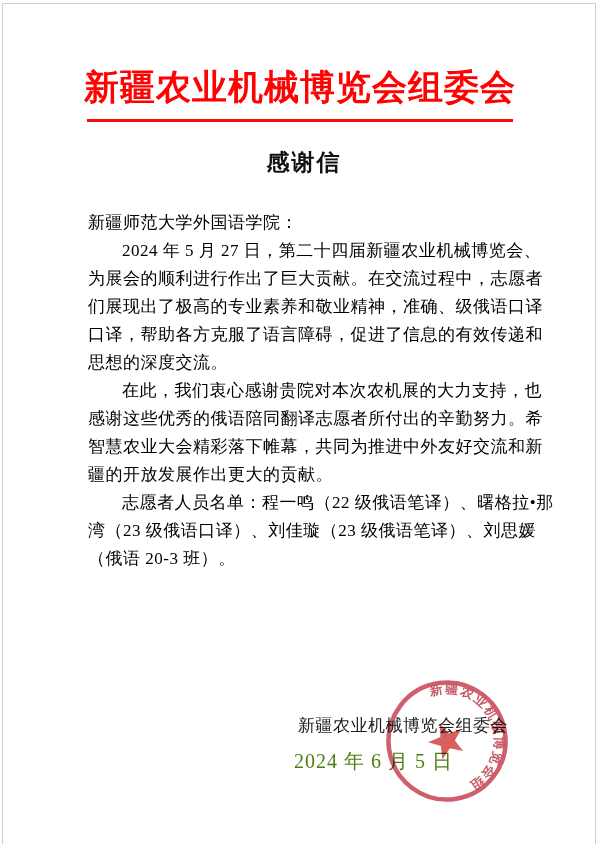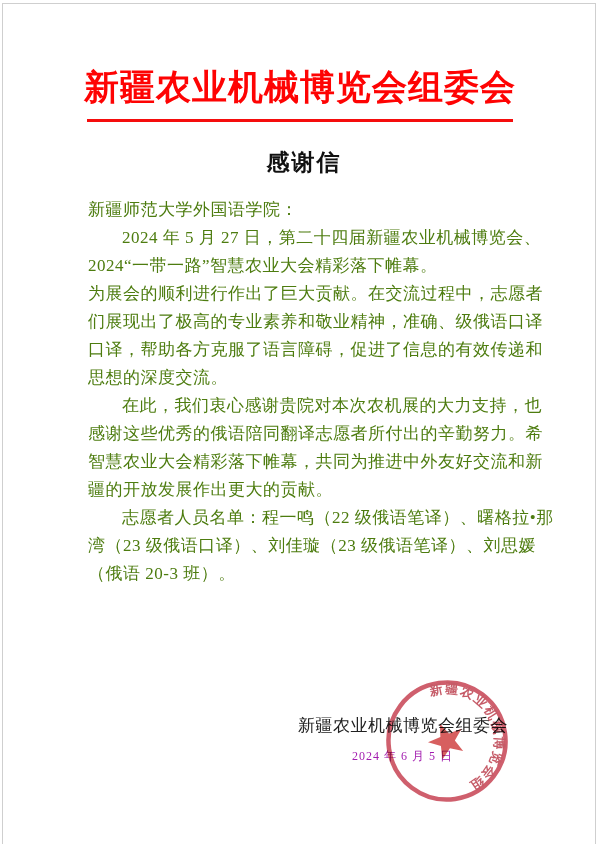--- a/index.html
+++ b/index.html
@@ -5,42 +5,41 @@
   html,body{margin:0;padding:0;background:#ffffff;}
   .viewport{position:relative;width:600px;height:844px;background:#ffffff;overflow:hidden;
             font-family:"Liberation Serif","DejaVu Serif",serif;}
   .sheet{position:absolute;left:2px;top:3px;width:592px;height:860px;
          border:1px solid #cfcfcf;background:#ffffff;}
   .letterhead{position:absolute;left:0;top:64px;width:100%;text-align:center;
               font-weight:bold;font-size:35px;letter-spacing:1px;color:#fe0303;}
   .rule{position:absolute;left:87px;top:119px;width:426px;height:3px;background:#f50d0d;}
   .doc-title{position:absolute;left:4px;top:147px;width:100%;text-align:center;
              font-weight:bold;font-size:23px;letter-spacing:2px;color:#111111;}
-  .body-block{position:absolute;left:88px;top:196px;width:424px;color:#4d7c0f;}
+  .body-block{position:absolute;left:88px;top:209px;width:424px;color:#000000;}
   .bline{height:28px;line-height:28px;font-size:17px;letter-spacing:0.5px;white-space:nowrap;}
   .bline.indent{padding-left:34px;}
   .sig-org{position:absolute;top:714px;right:92px;font-size:17px;letter-spacing:0.5px;color:#212121;}
-  .sig-date{position:absolute;top:748px;right:147px;font-size:12px;letter-spacing:1px;color:#a21caf;}
+  .sig-date{position:absolute;top:748px;right:147px;font-size:20px;letter-spacing:1px;color:#4d7c0f;}
   .seal{position:absolute;left:382px;top:676px;width:130px;height:130px;
         mix-blend-mode:multiply;opacity:0.82;}
 </style>
 </head>
 <body>
 
 <div class="viewport">
   <div class="sheet"></div>
 
   <div class="letterhead">新疆农业机械博览会组委会</div>
   <div class="rule"></div>
   <div class="doc-title">感谢信</div>
 
   <div class="body-block">
     <div class="bline">新疆师范大学外国语学院：</div>
     <div class="bline indent">2024 年 5 月 27 日，第二十四届新疆农业机械博览会、</div>
-    <div class="bline">2024“一带一路”智慧农业大会精彩落下帷幕。</div>
     <div class="bline">为展会的顺利进行作出了巨大贡献。在交流过程中，志愿者</div>
     <div class="bline">们展现出了极高的专业素养和敬业精神，准确、级俄语口译</div>
     <div class="bline">口译，帮助各方克服了语言障碍，促进了信息的有效传递和</div>
     <div class="bline">思想的深度交流。</div>
     <div class="bline indent">在此，我们衷心感谢贵院对本次农机展的大力支持，也</div>
     <div class="bline">感谢这些优秀的俄语陪同翻译志愿者所付出的辛勤努力。希</div>
     <div class="bline">智慧农业大会精彩落下帷幕，共同为推进中外友好交流和新</div>
     <div class="bline">疆的开放发展作出更大的贡献。</div>
     <div class="bline indent">志愿者人员名单：程一鸣（22 级俄语笔译）、曙格拉•那</div>
     <div class="bline">湾（23 级俄语口译）、刘佳璇（23 级俄语笔译）、刘思媛</div>

